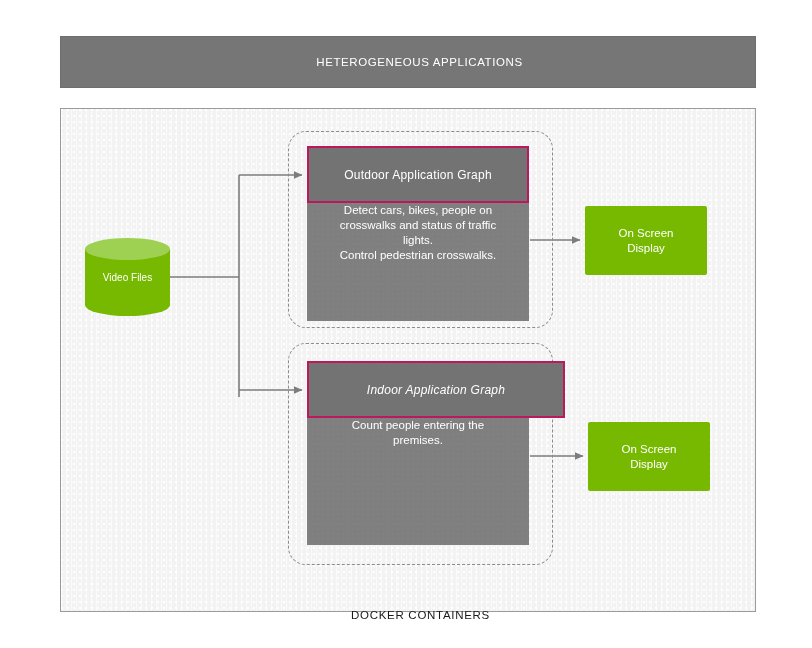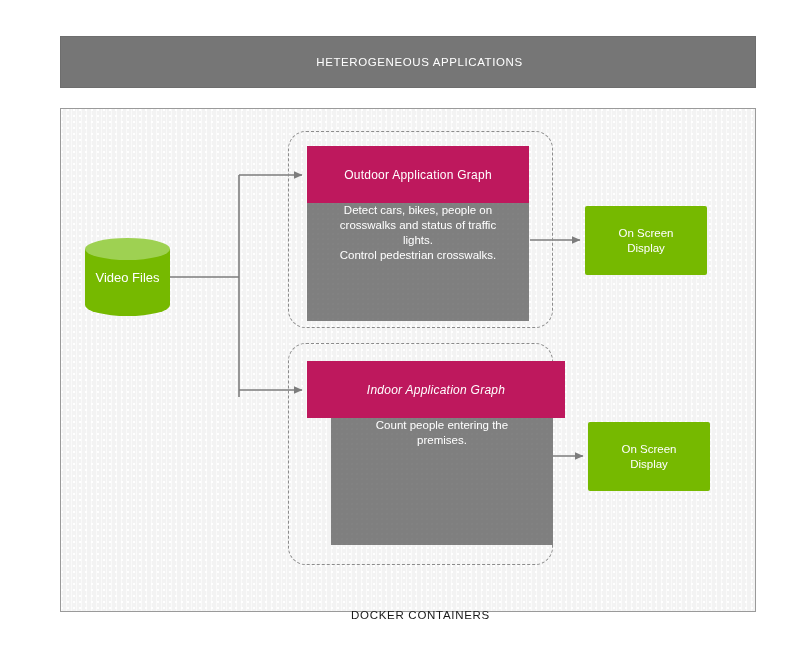--- a/index.html
+++ b/index.html
@@ -93,22 +93,22 @@
     white-space: nowrap;
     margin-top: 41px;
   }
 
   
   .app-card {
     position: absolute;
   }
   .app-card .card-head {
     box-sizing: border-box;
-    background: #be185d;
-    border: 7px solid #be185d;
+    background: #737373;
+    border: 2px solid #be185d;
     display: flex;
     align-items: center;
     justify-content: center;
   }
   .app-card .card-head-label {
     color: #ffffff;
     font-size: 12px;
     letter-spacing: 0.25px;
     white-space: nowrap;
   }
@@ -129,21 +129,21 @@
     text-align: center;
     white-space: pre-line;
   }
 
   #card-outdoor { left: 307px; top: 146px; width: 222px; }
   #card-outdoor .card-head { width: 222px; height: 57px; }
   #card-outdoor .card-body { width: 222px; height: 118px; }
 
   #card-indoor { left: 307px; top: 361px; width: 222px; }
   #card-indoor .card-head { width: 258px; height: 57px; font-style: italic; }
-  #card-indoor .card-body { width: 222px; height: 127px; margin-left: 24px; }
+  #card-indoor .card-body { width: 222px; height: 127px; }
 
   
   #cylinder {
     position: absolute;
     left: 85px;
     top: 238px;
     width: 85px;
     height: 78px;
   }
   #cylinder .cyl-body {
@@ -175,21 +175,21 @@
   #cylinder .cyl-label {
     position: absolute;
     left: 0;
     top: 0;
     width: 85px;
     height: 78px;
     display: flex;
     align-items: center;
     justify-content: center;
     color: #ffffff;
-    font-size: 13px;
+    font-size: 10px;
     white-space: nowrap;
   }
 
   
   .osd-box {
     position: absolute;
     box-sizing: border-box;
     width: 122px;
     height: 69px;
     background: #76b900;

